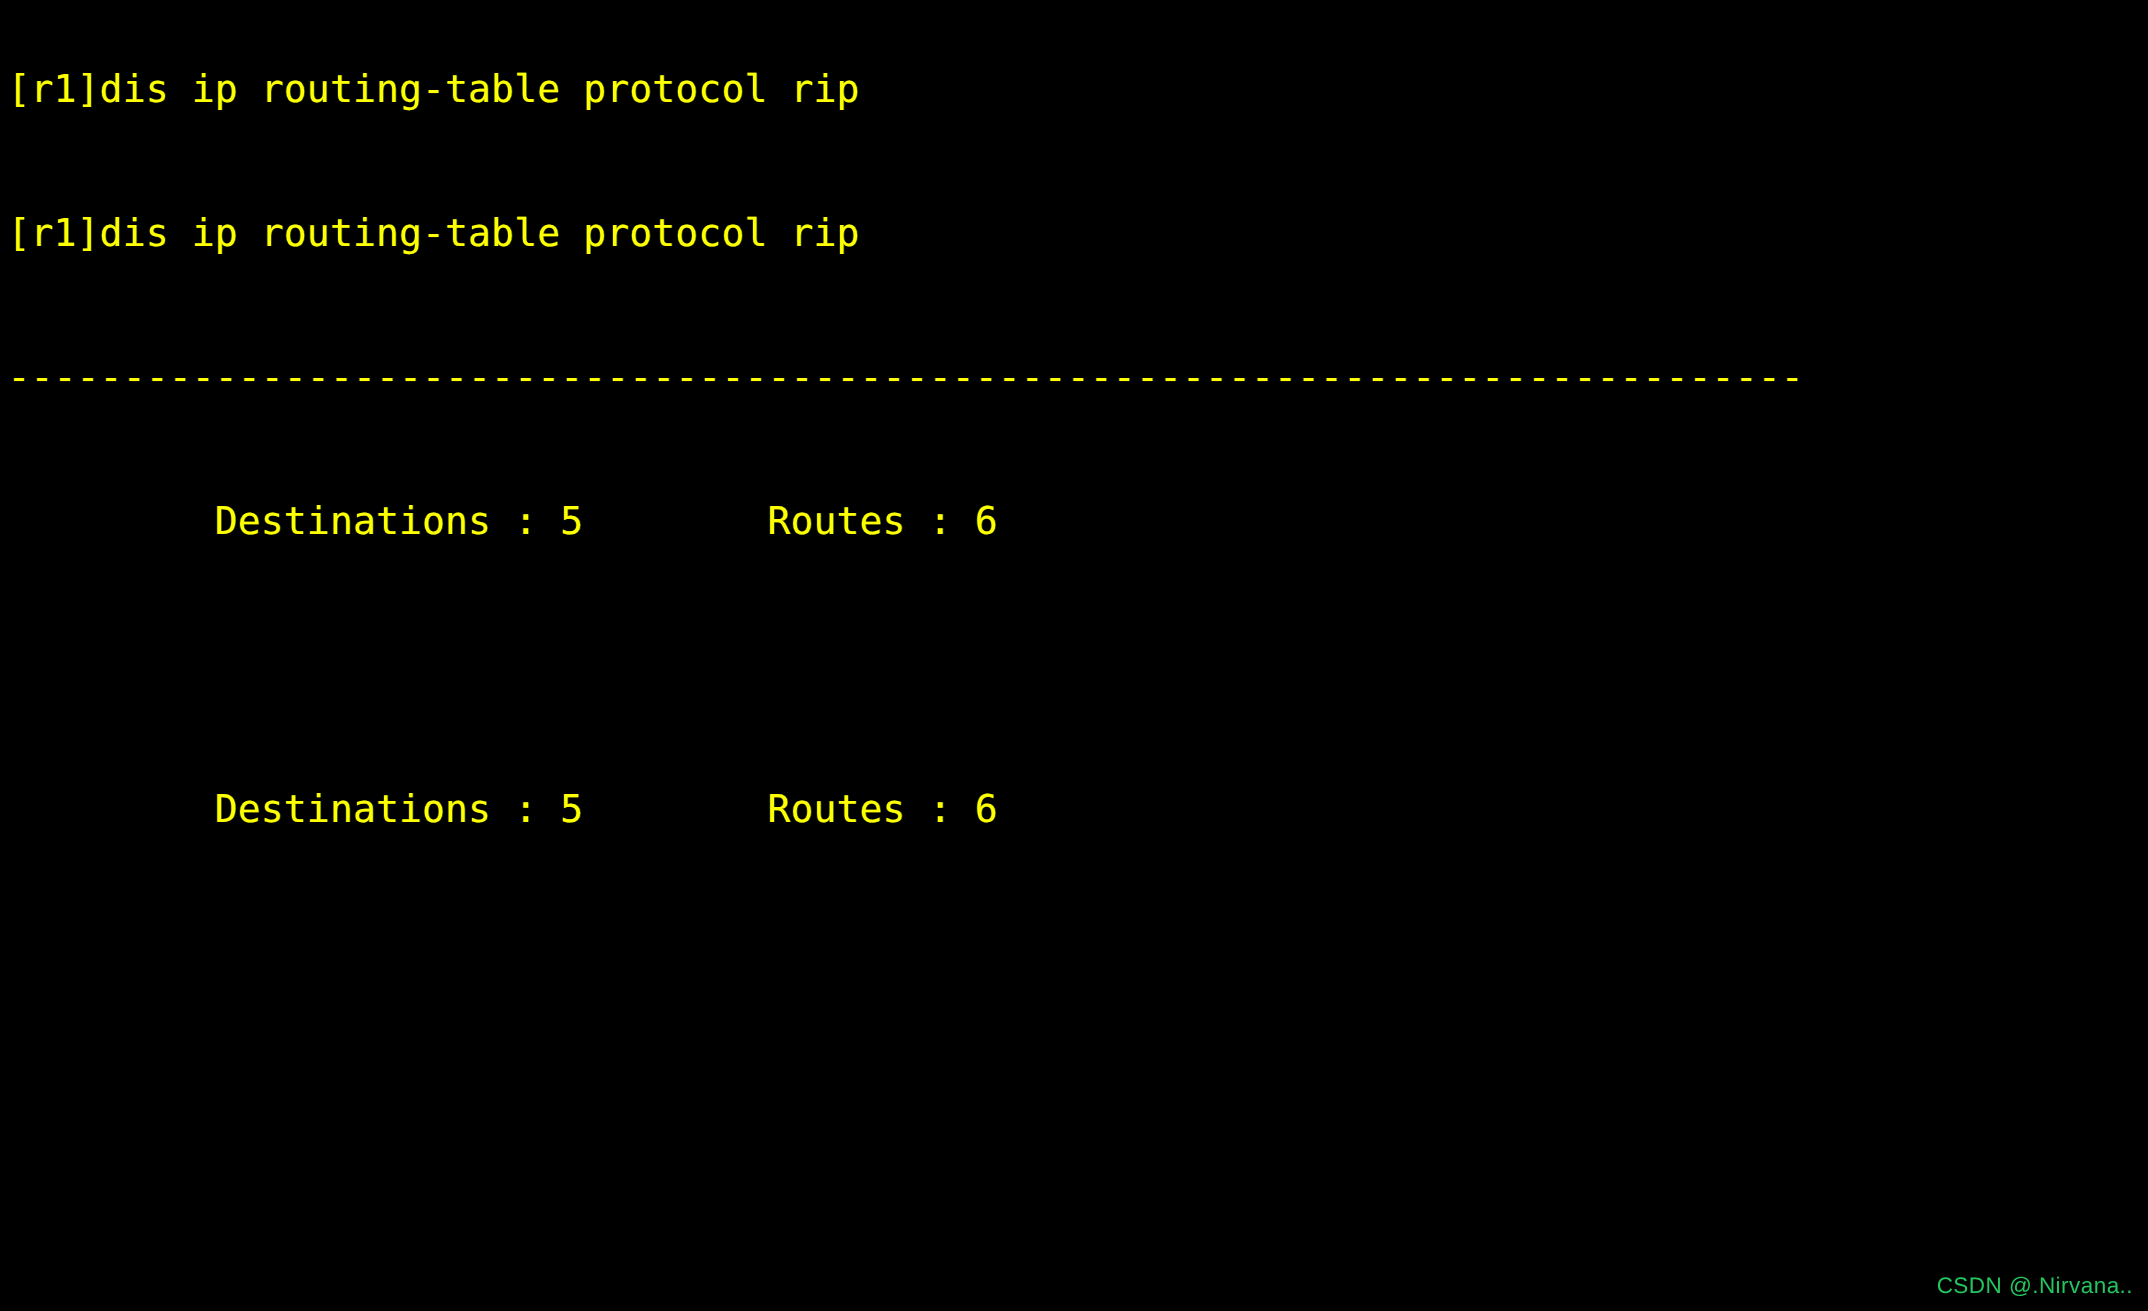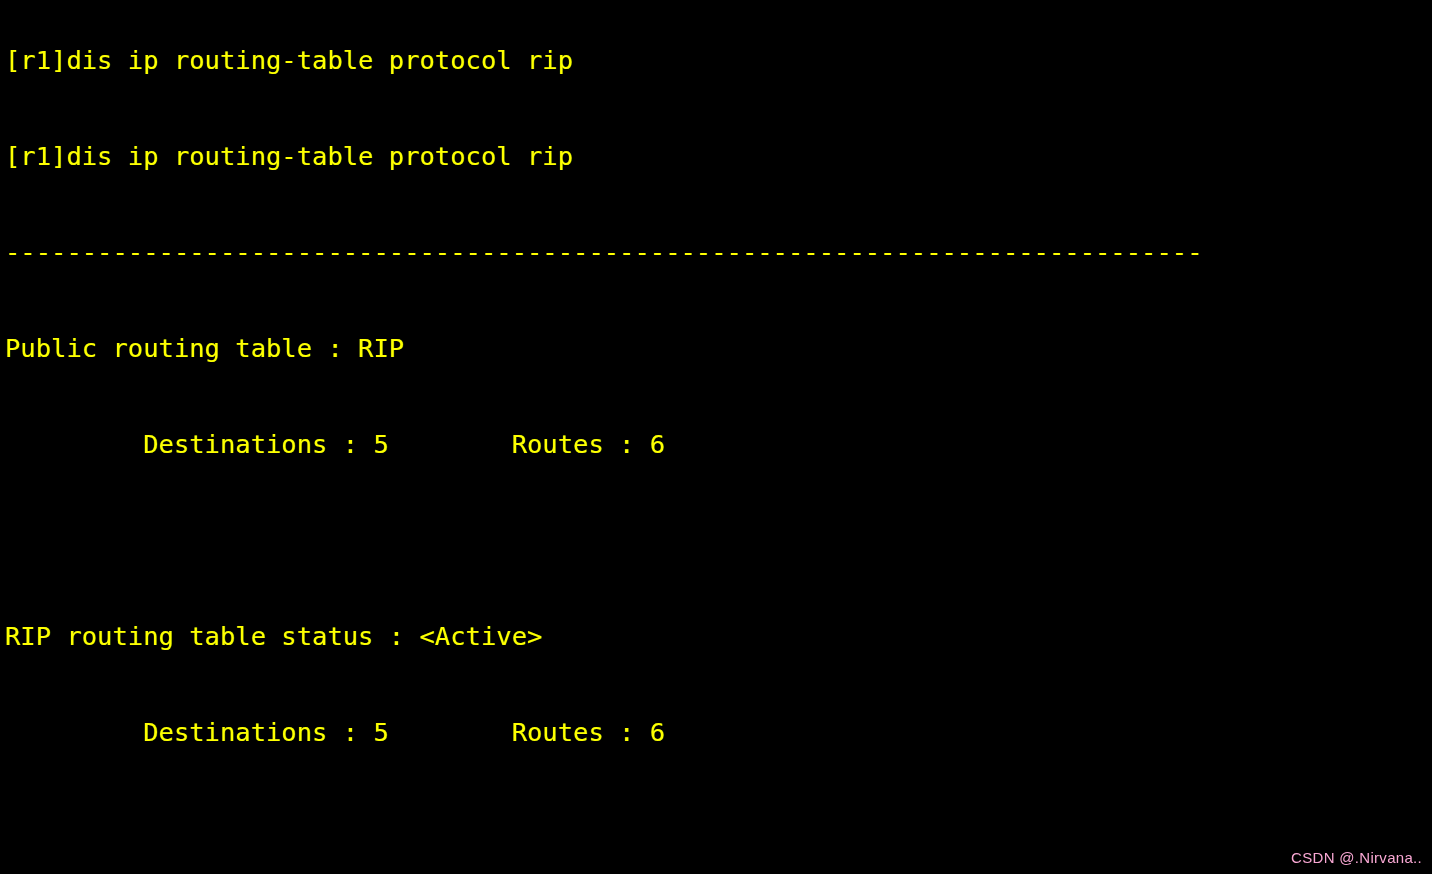--- a/index.html
+++ b/index.html
@@ -54,38 +54,36 @@
   .console-line.partial-top {
     color: #ffff00;
   }
 
   #watermark {
     position: absolute;
     right: 10px;
     bottom: 8px;
     font-family: "Liberation Sans", sans-serif;
     font-size: 15px;
-    color: #f9a8d4;
+    color: #22c55e;
     letter-spacing: 0.3px;
     user-select: none;
   }
 </style>
 </head>
 <body>
 
 <div id="terminal">
 
   <div id="console-output">
     <span class="console-line partial-top">[r1]dis ip routing-table protocol rip</span>
     <span class="console-line">[r1]dis ip routing-table protocol rip</span>
     <span class="console-line">------------------------------------------------------------------------------</span>
-    <span class="console-line">Public routing table : RIP</span>
     <span class="console-line">         Destinations : 5        Routes : 6</span>
     <span class="console-line"> </span>
-    <span class="console-line">RIP routing table status : &lt;Active&gt;</span>
     <span class="console-line">         Destinations : 5        Routes : 6</span>
     
     
     
 
     
     
     
     
     

